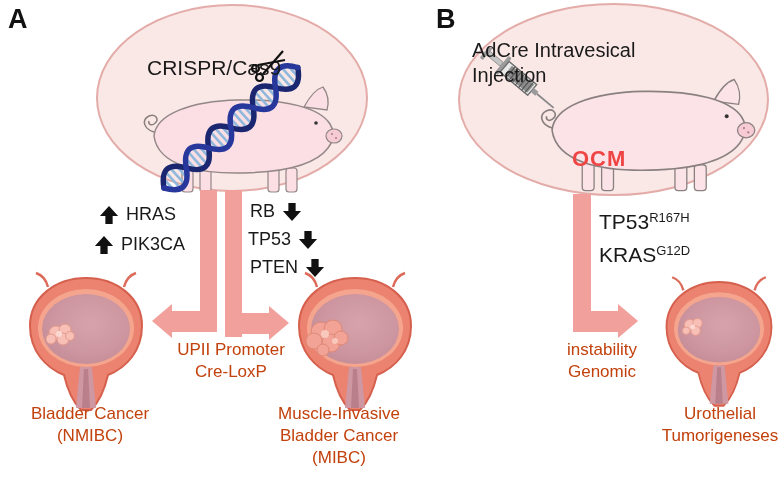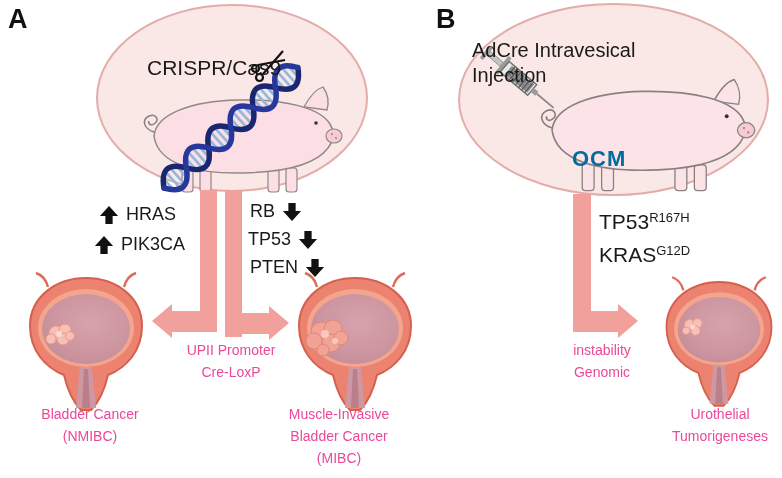--- a/index.html
+++ b/index.html
@@ -16,24 +16,24 @@
   .bubble-title-b{position:absolute;font-size:20px;line-height:25px;text-align:left;color:#1a1a1a;}
   .gene-row{position:absolute;display:flex;align-items:center;gap:7px;font-size:18px;white-space:nowrap;}
   .gene-row svg{display:block;}
   .vbar,.harm{position:absolute;background:#F2A09C;}
   .head-left{position:absolute;width:0;height:0;
     border-top:17px solid transparent;border-bottom:17px solid transparent;
     border-right:20px solid #F2A09C;}
   .head-right{position:absolute;width:0;height:0;
     border-top:17px solid transparent;border-bottom:17px solid transparent;
     border-left:20px solid #F2A09C;}
-  .center-text{position:absolute;text-align:center;font-size:14px;line-height:22px;color:#ec4899;}
+  .center-text{position:absolute;text-align:center;font-size:17px;line-height:22px;color:#c2410c;}
   .mut-row{position:absolute;font-size:21px;white-space:nowrap;}
   .mut-row .sup{font-size:13px;position:relative;top:-7px;}
-  .ocm{position:absolute;font-size:22px;font-weight:700;color:#0369a1;letter-spacing:1px;}
+  .ocm{position:absolute;font-size:22px;font-weight:700;color:#ef4444;letter-spacing:1px;}
   .abs{position:absolute;}
 </style>
 </head>
 <body>
 
 <div class="canvas">
 
   <div class="panel-label" style="left:8px;top:4px;">A</div>
 
   <div class="bubble" style="left:96px;top:4px;width:272px;height:188px;"></div>

